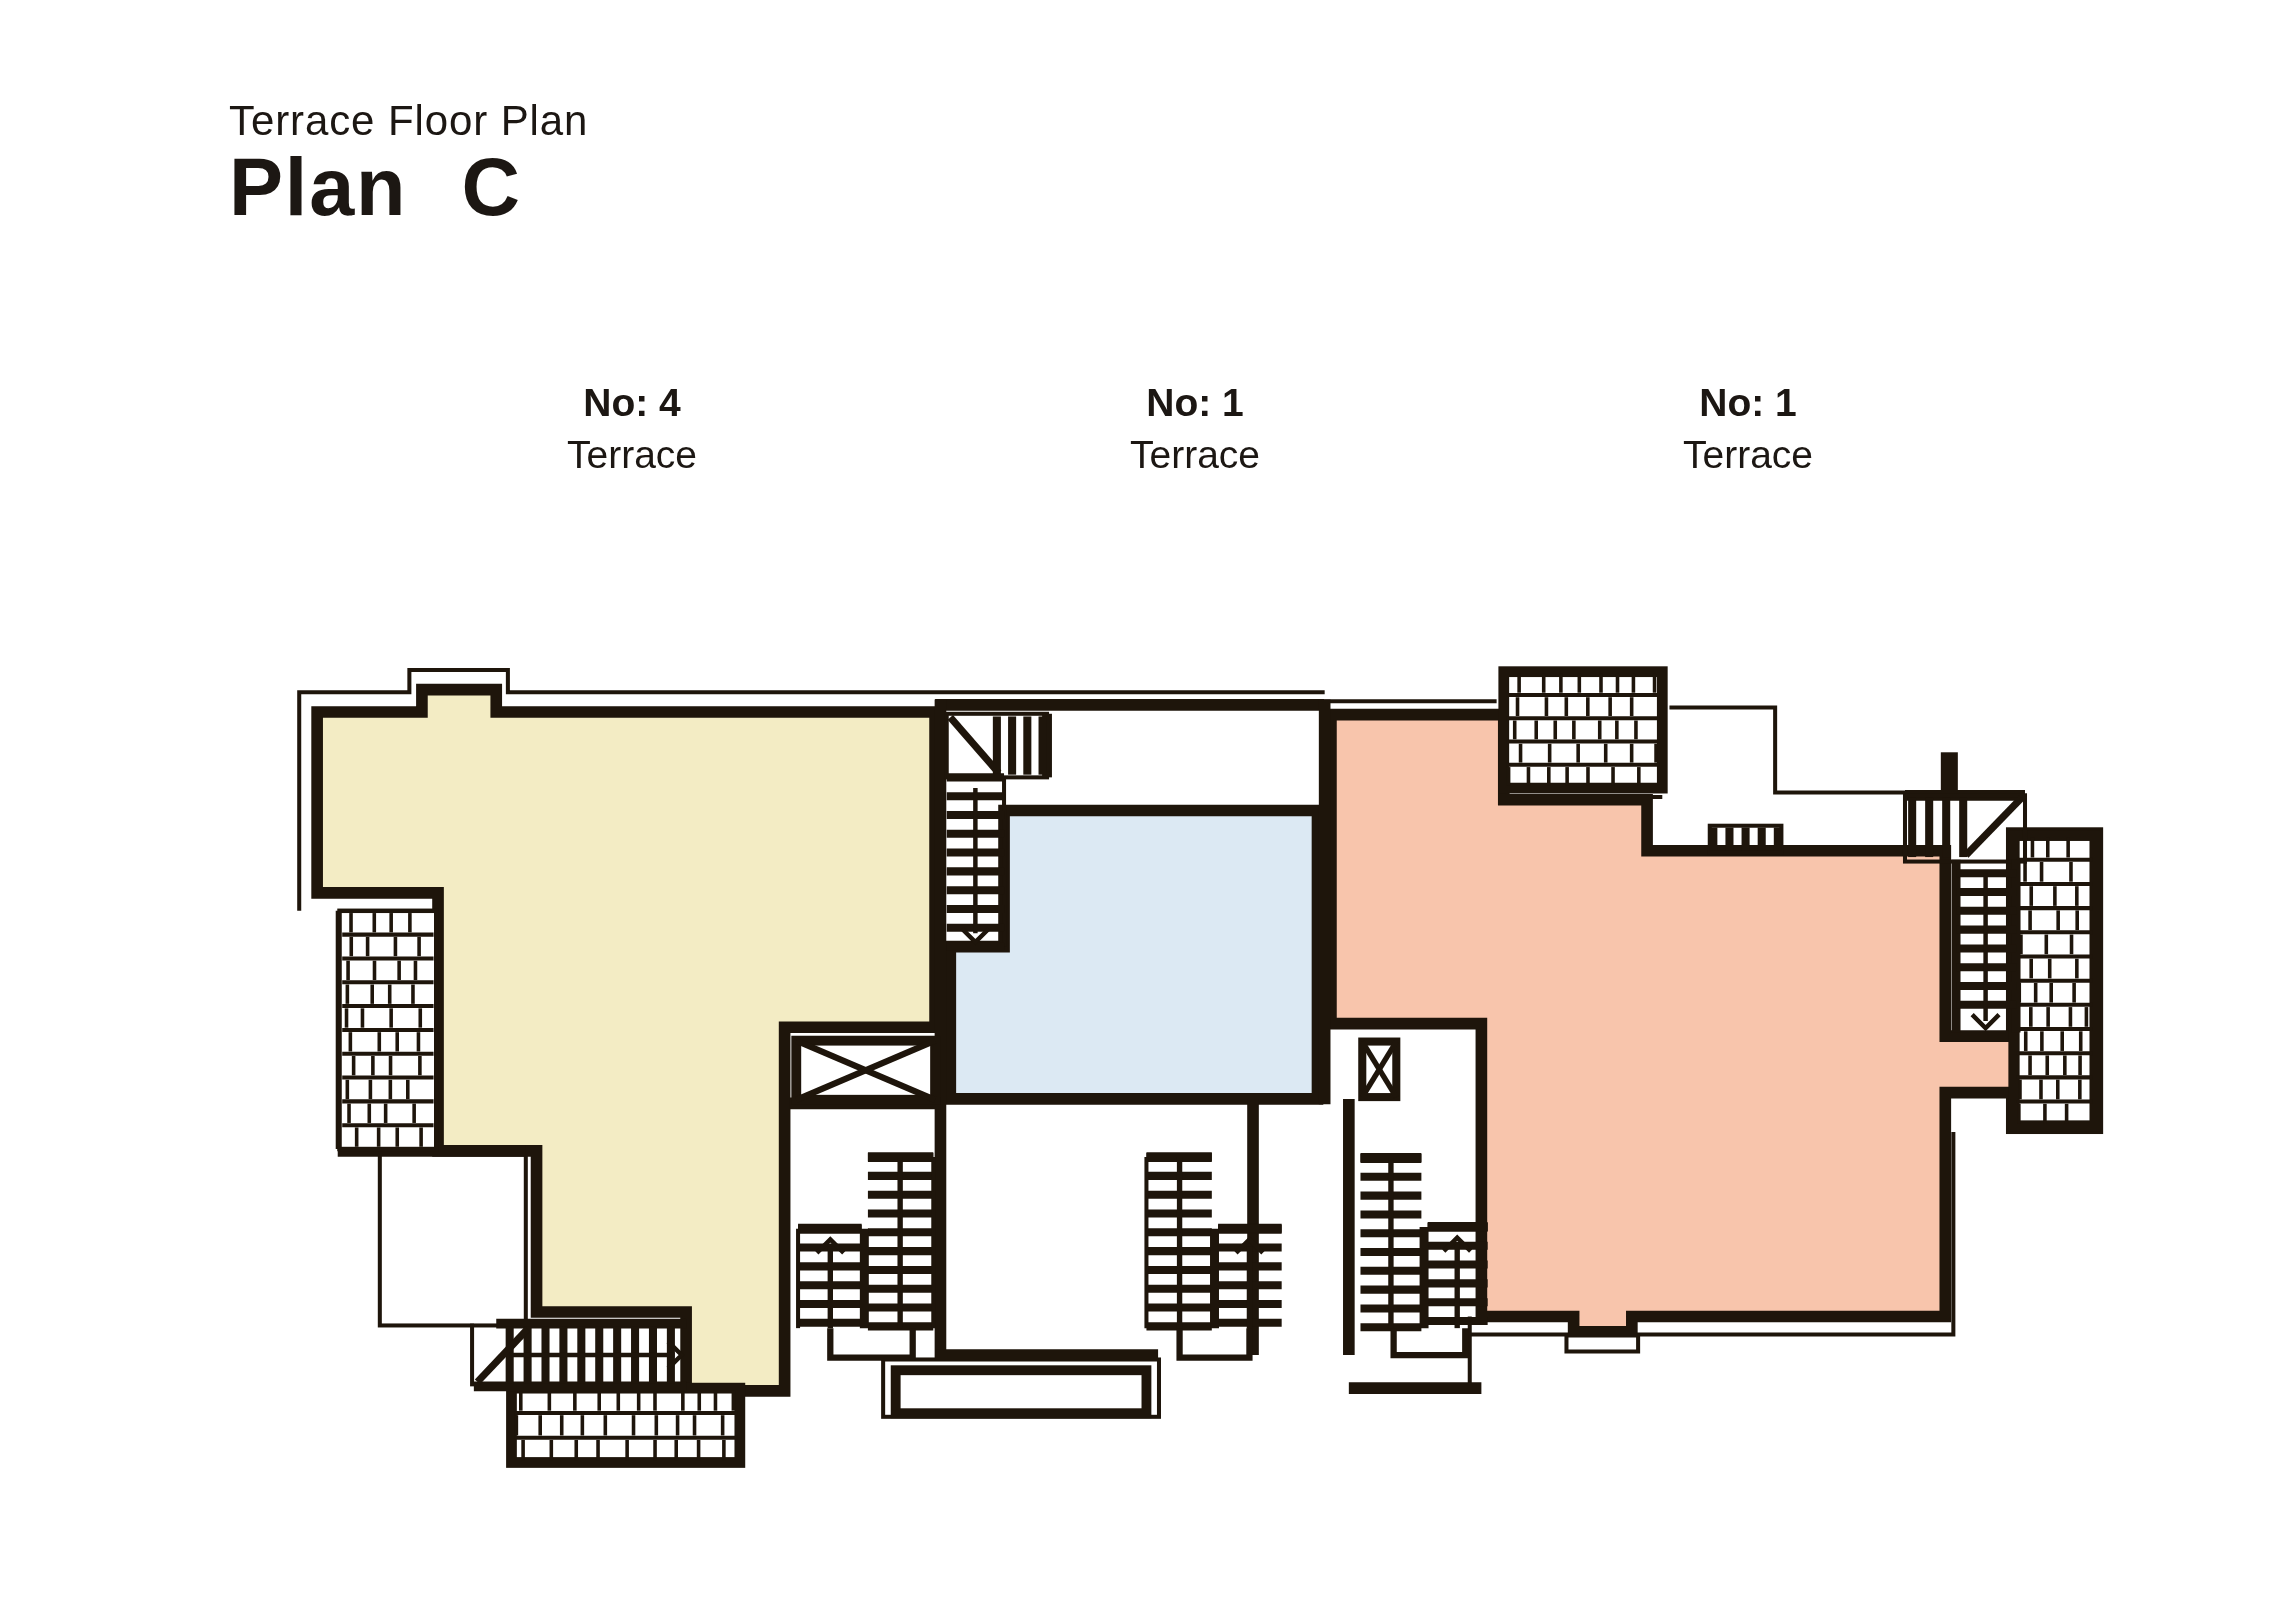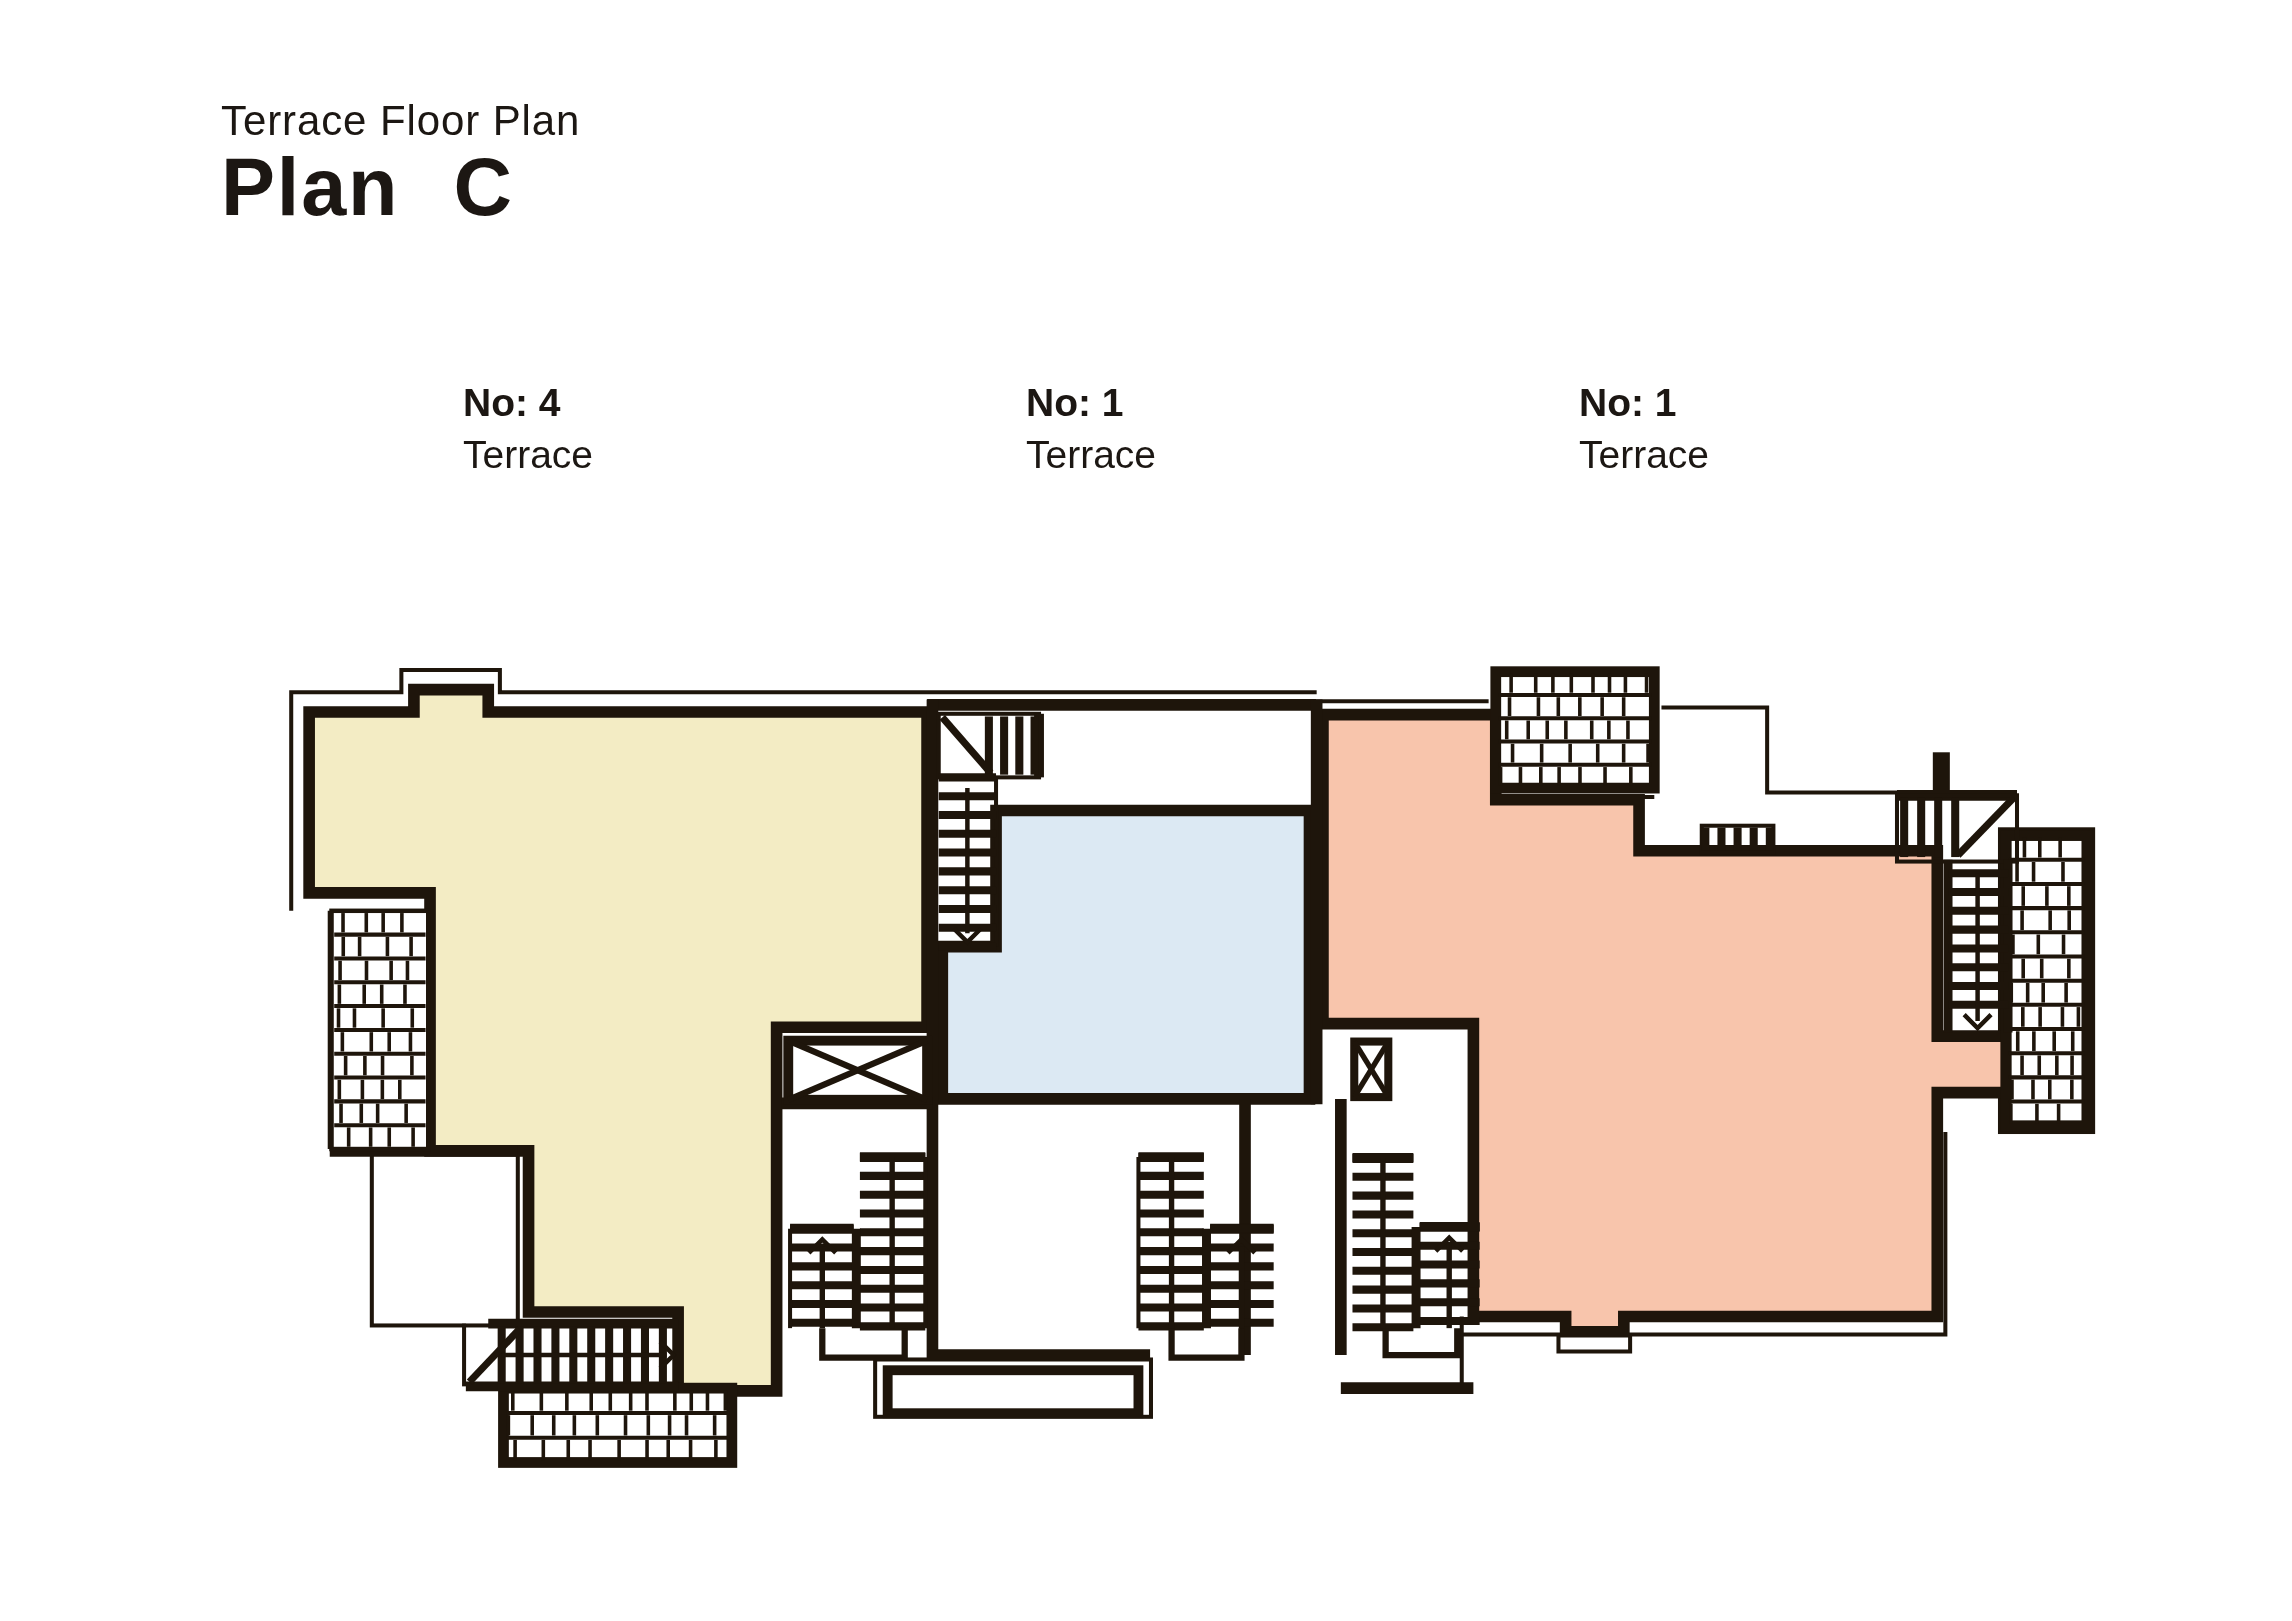--- a/index.html
+++ b/index.html
@@ -1,21 +1,21 @@
 <!DOCTYPE html>
 <html style="font-size:14.3px"><head>
 <meta charset="utf-8">
 <style>
   html,body{margin:0;padding:0;background:#ffffff;}
   #canvas{position:relative;width:2110px;height:1621px;background:#ffffff;overflow:hidden;
-          font-family:"Liberation Sans","DejaVu Sans",sans-serif;}
+          font-family:"Liberation Sans","DejaVu Sans",sans-serif;margin-left:8px;}
   #title-block{position:absolute;left:221px;top:97px;color:#1c1713;}
   #title-sub{font-size:42px;letter-spacing:0.9px;line-height:1.15;font-weight:400;}
   #title-main{font-size:81px;font-weight:700;letter-spacing:1.8px;word-spacing:30px;line-height:1.05;}
-  .unit-label{position:absolute;width:322px;margin-left:-161px;color:#1c1713;}
+  .unit-label{position:absolute;width:322px;margin-left:-161px;text-align:center;color:#1c1713;}
   .unit-label .num{font-size:39px;font-weight:700;line-height:1.0;}
   .unit-label .typ{font-size:39px;font-weight:400;line-height:1.0;margin-top:12.5px;}
   #plan-layer{position:absolute;left:0;top:0;width:2293px;height:1621px;}
 </style>
 </head>
 <body>
 
 <div id="canvas">
   <div id="title-block">
     <div id="title-sub">Terrace Floor Plan</div>

